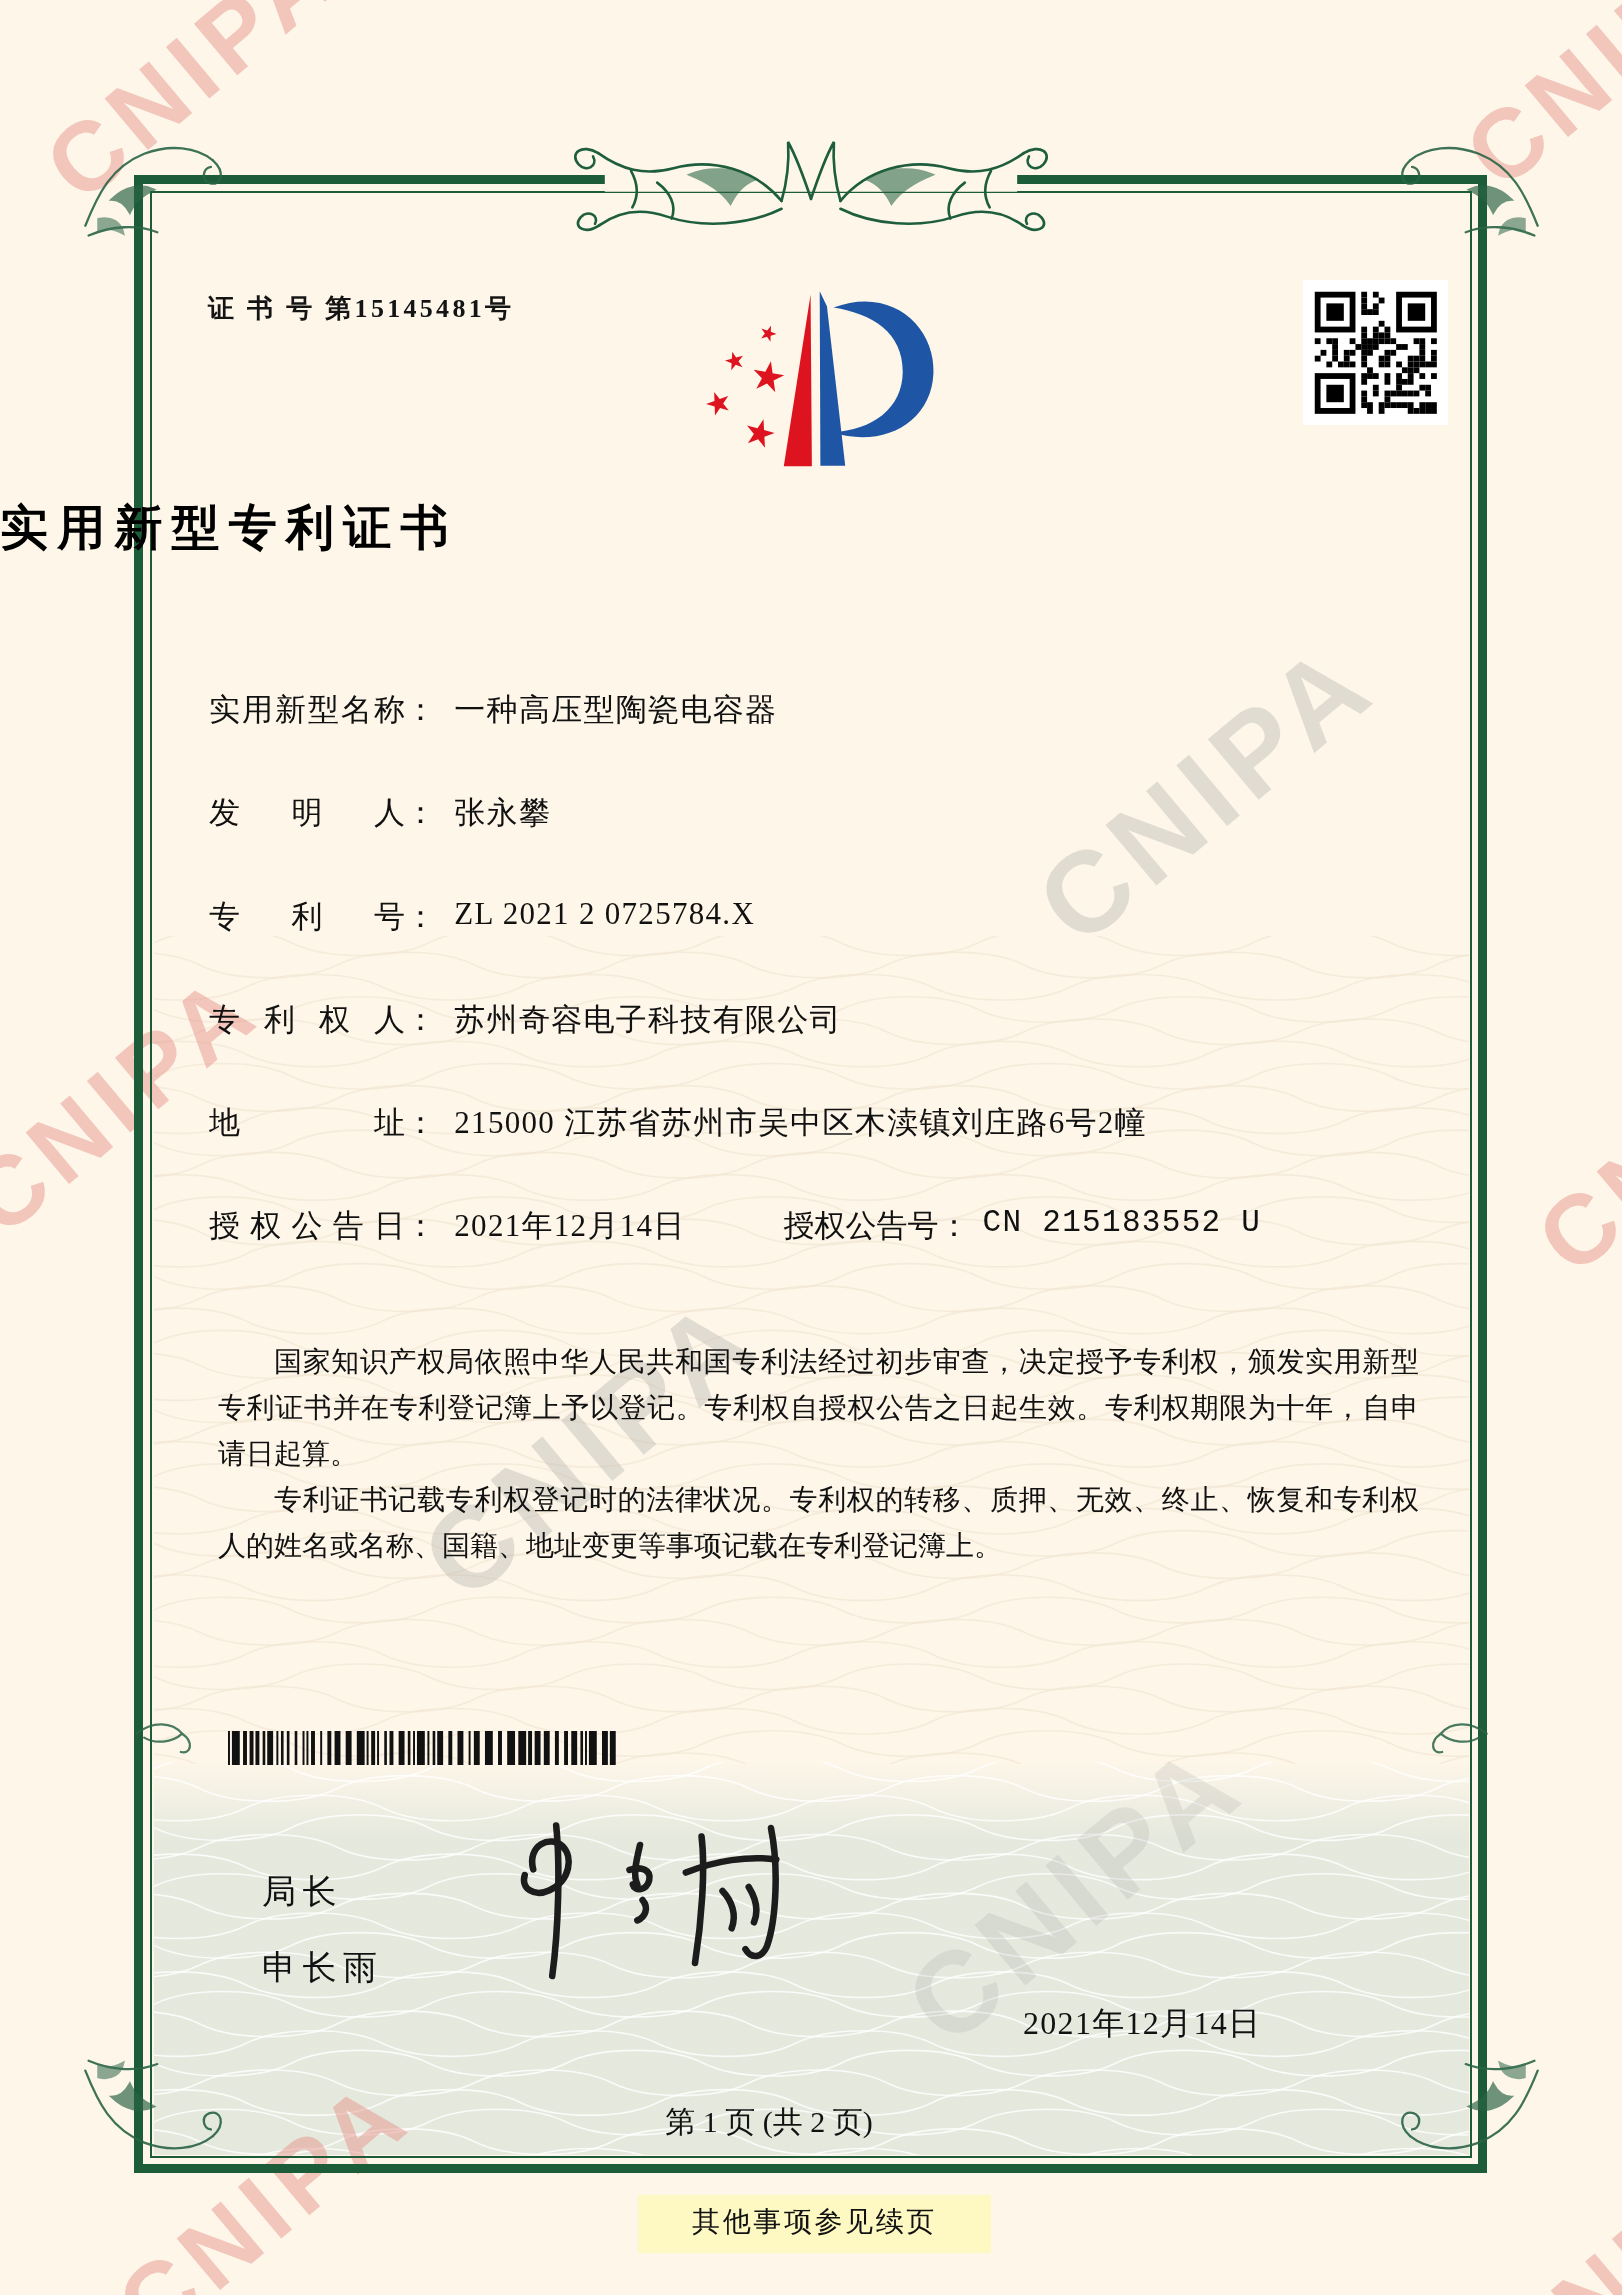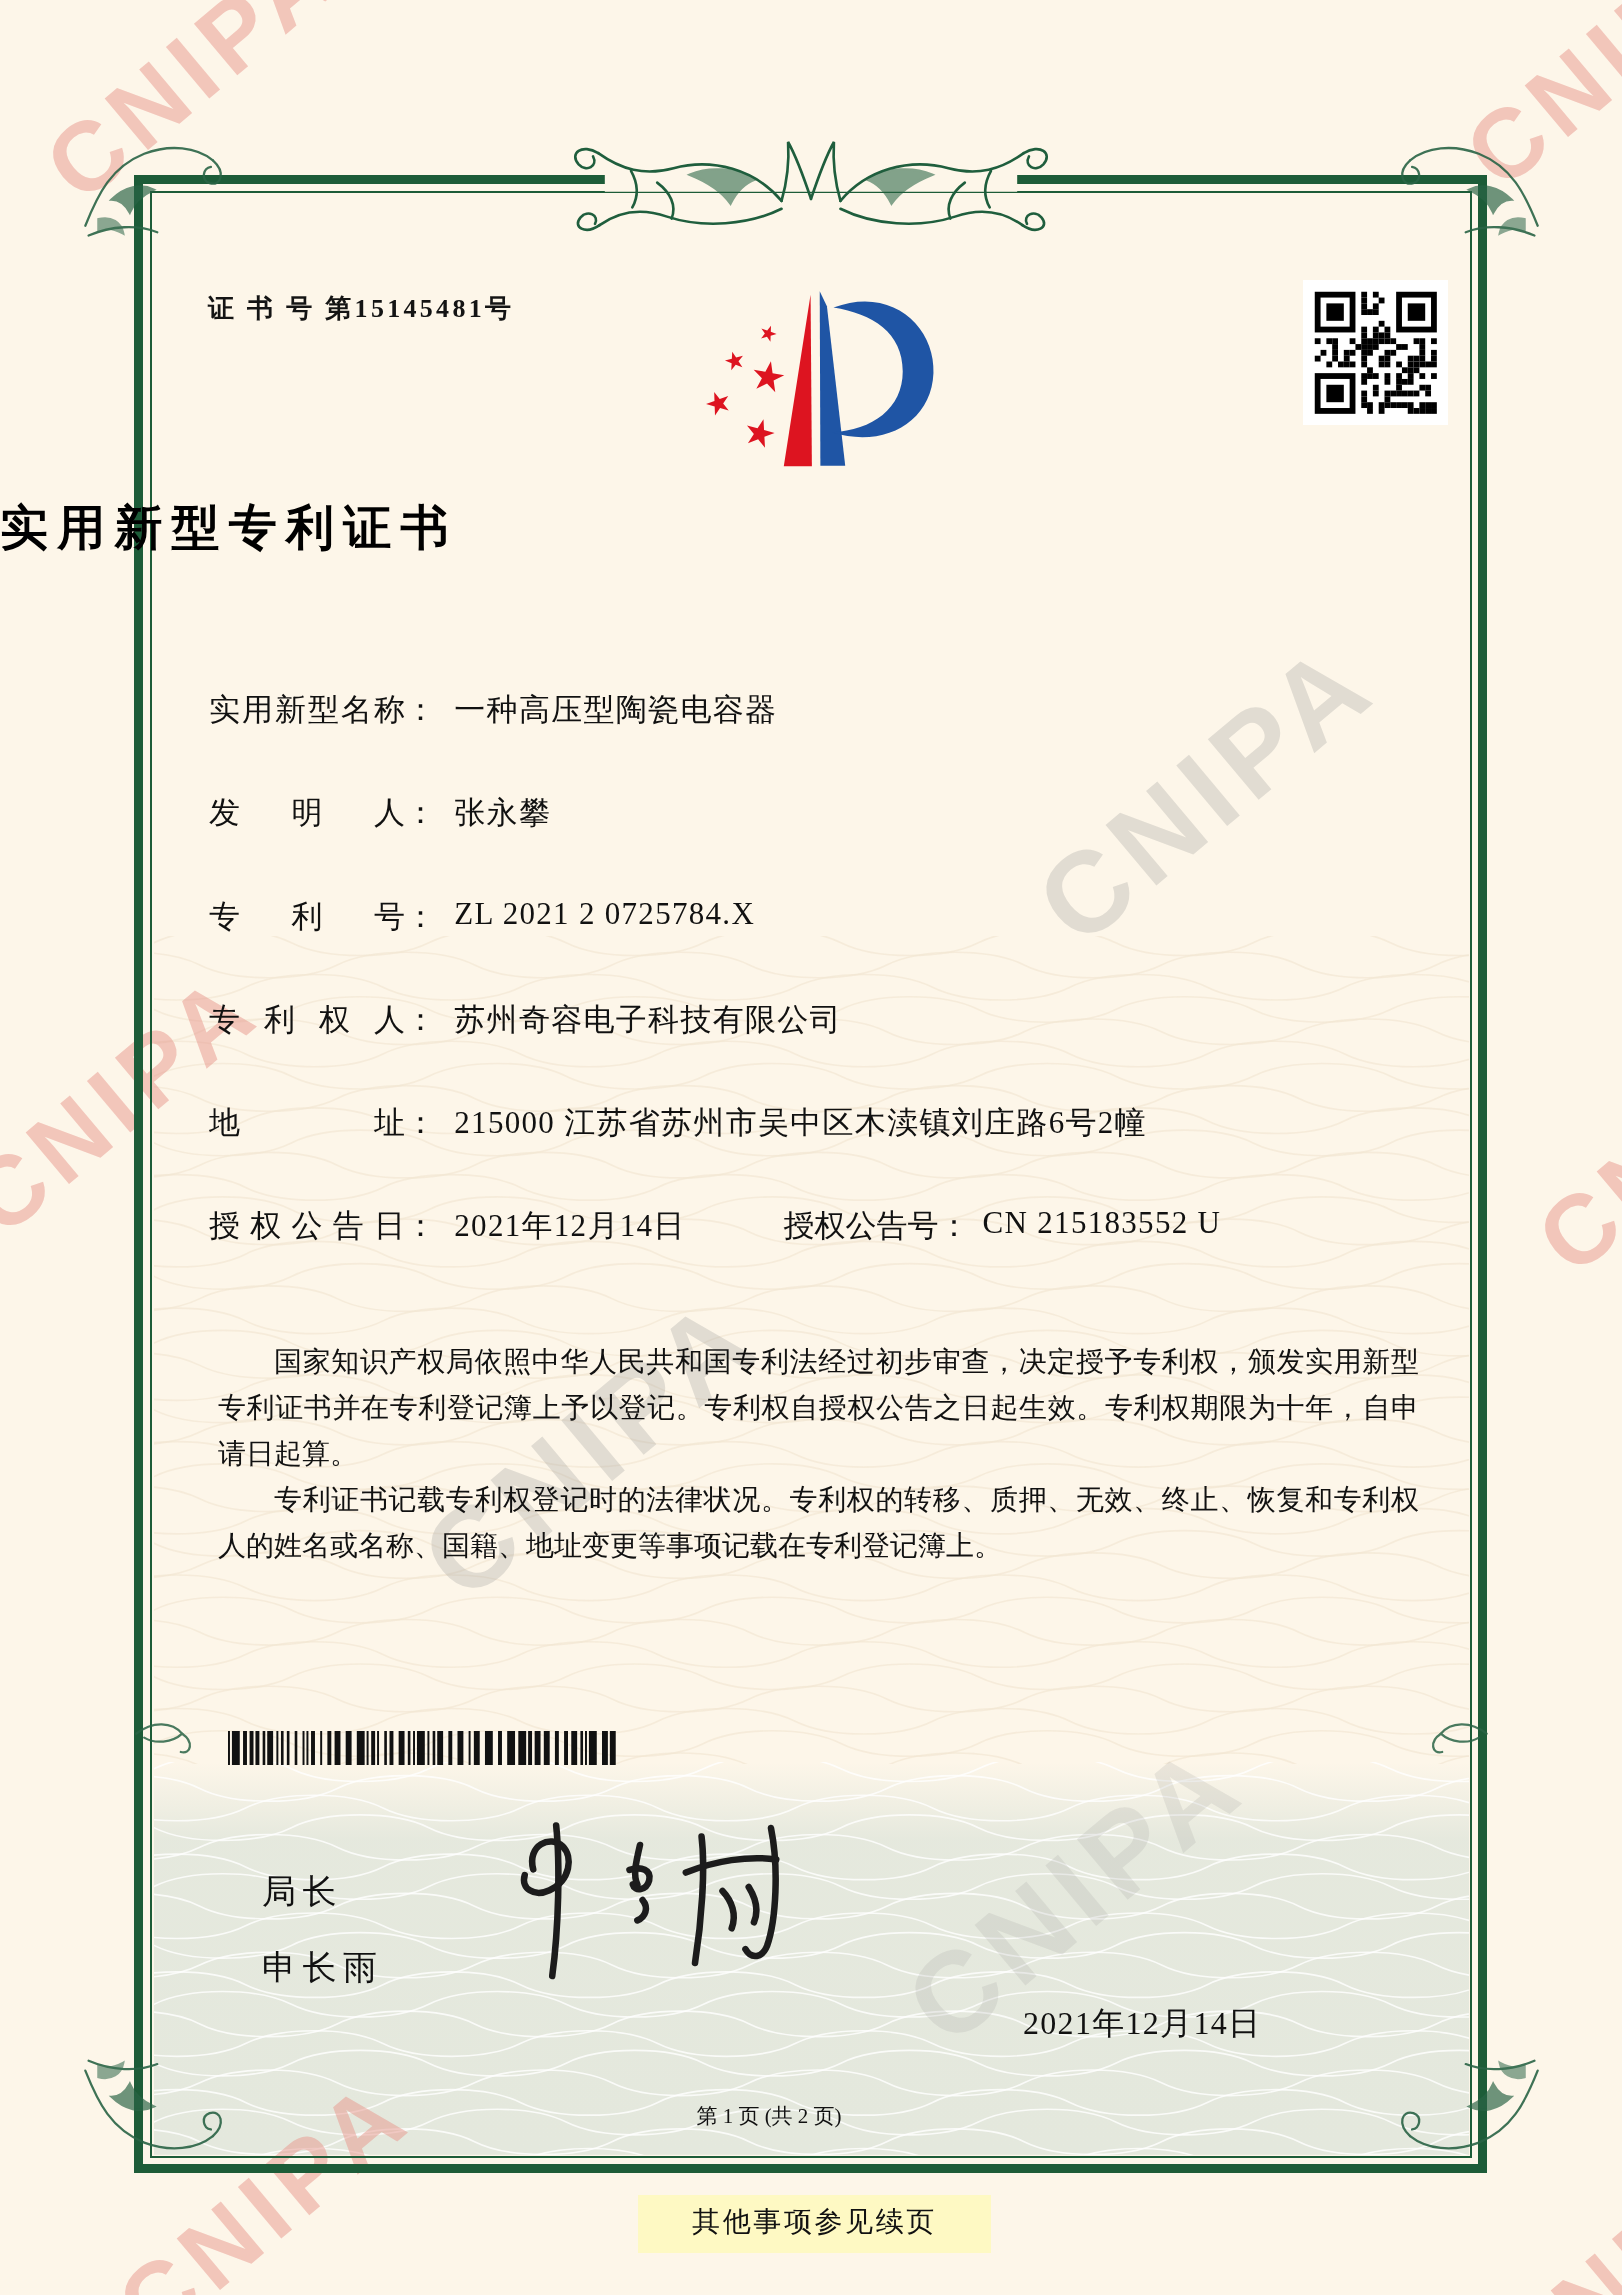--- a/index.html
+++ b/index.html
@@ -21,27 +21,27 @@
   .certno{left:208px;top:291px;font-size:26px;letter-spacing:3.3px;color:#141414;font-weight:bold;}
   .title{left:0;right:0;top:496px;text-align:left;font-size:48px;font-weight:bold;
          letter-spacing:9.2px;color:#000;}
   .fields{left:209px;top:684px;width:1217px;}
   .field-row{height:98px;padding-top:5.2px;font-size:31px;color:#111;white-space:nowrap;}
   .flabel{display:inline-block;width:196px;text-align:justify;text-align-last:justify;
           -moz-text-align-last:justify;vertical-align:top;}
   .fcolon{display:inline-block;vertical-align:top;}
   .fvalue{display:inline-block;margin-left:18.3px;vertical-align:top;letter-spacing:1.3px;}
   .grant2{display:inline-block;margin-left:98px;vertical-align:top;}
-  .grant2 .fvalue{margin-left:13px;}
+  .grant2 .fvalue{margin-left:13px;font-family:Liberation Mono, monospace;}
   .paras{left:218px;top:1339px;width:1201px;font-size:28px;line-height:46px;
          text-align:justify;color:#111;}
   .paras p{margin:0;text-indent:2em;}
   .director{left:262px;font-size:34px;letter-spacing:6.5px;color:#111;}
   .issue-date{left:1023px;top:2002px;font-size:32px;letter-spacing:1.3px;color:#111;}
-  .pageno{left:638px;top:2102px;width:262px;text-align:center;font-size:21px;color:#111;}
+  .pageno{left:638px;top:2102px;width:262px;text-align:center;font-size:30px;color:#111;}
   .footer-strip{left:638px;top:2195px;width:353px;height:58px;background:#fef9c3;
        text-align:center;font-size:28px;letter-spacing:2.6px;color:#111;padding-top:7.9px;
        box-sizing:border-box;}
   svg{display:block;}
 </style>
 </head>
 <body>
 
 <div id="page" style="--paper: #fdf6e9; --green: #1d5c38; --wm-pink: #e8978d; --wm-gray: #9b9b98;">
 

